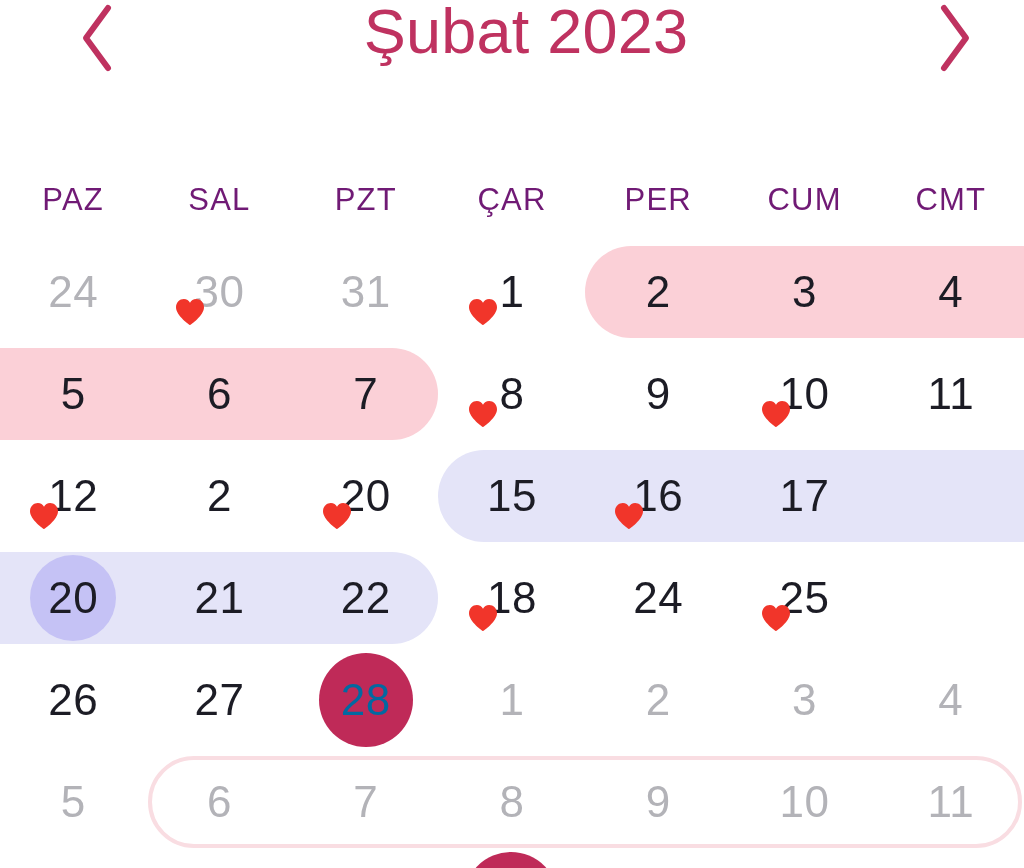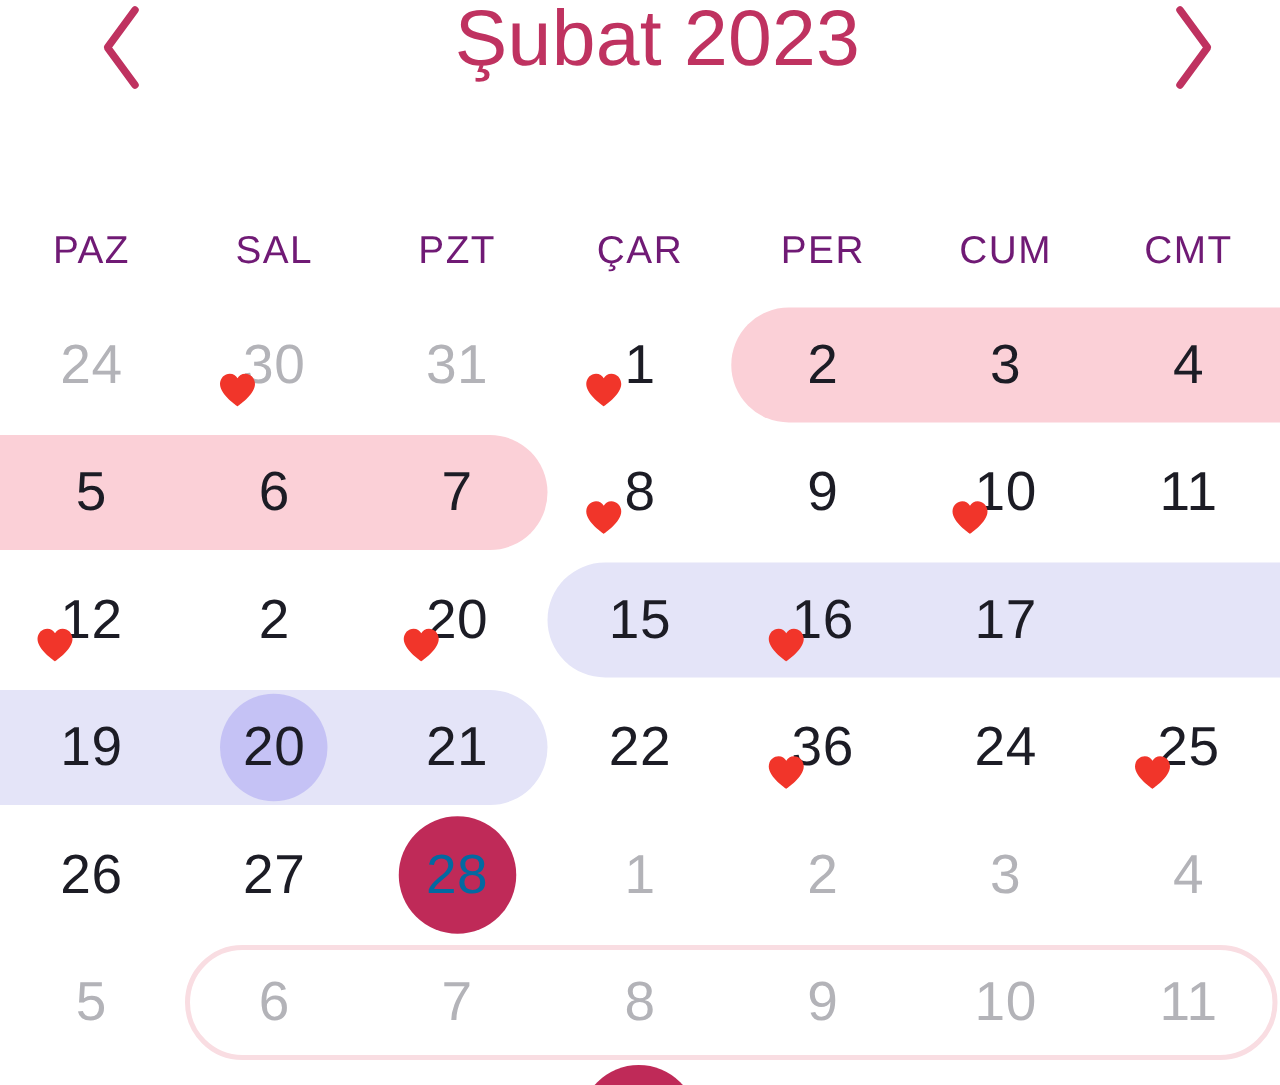--- a/index.html
+++ b/index.html
@@ -322,34 +322,31 @@
           </div>
           <div class="day-cell">
             <span class="day-num">17</span>
           </div>
         </div>
       </div>
       <div class="week-row">
         <div class="phase-band fertile" style="left: -40px; width: 478px; border-radius: 0px 46px 46px 0px;"></div>
         <div class="day-grid">
           <div class="day-cell">
-            <span class="day-num">19</span>
-          </div>
-          <div class="day-cell">
             <div class="day-marker ovulation"></div>
             <span class="day-num">20</span>
           </div>
           <div class="day-cell">
             <span class="day-num">21</span>
           </div>
           <div class="day-cell">
             <span class="day-num">22</span>
           </div>
           <div class="day-cell">
-            <span class="day-num">36</span>
+            <span class="day-num">18</span>
             <span class="heart-icon">
               <svg viewBox="0 0 32 30" aria-hidden="true">
                 <path d="M16 29 C16 29 1 19.2 1 9.9 C1 4.6 5 1 9.4 1 C12.4 1 14.8 2.7 16 5 C17.2 2.7 19.6 1 22.6 1 C27 1 31 4.6 31 9.9 C31 19.2 16 29 16 29 Z" fill="#f1352a"></path>
               </svg>
             </span>
           </div>
           <div class="day-cell">
             <span class="day-num">24</span>
           </div>
           <div class="day-cell">

